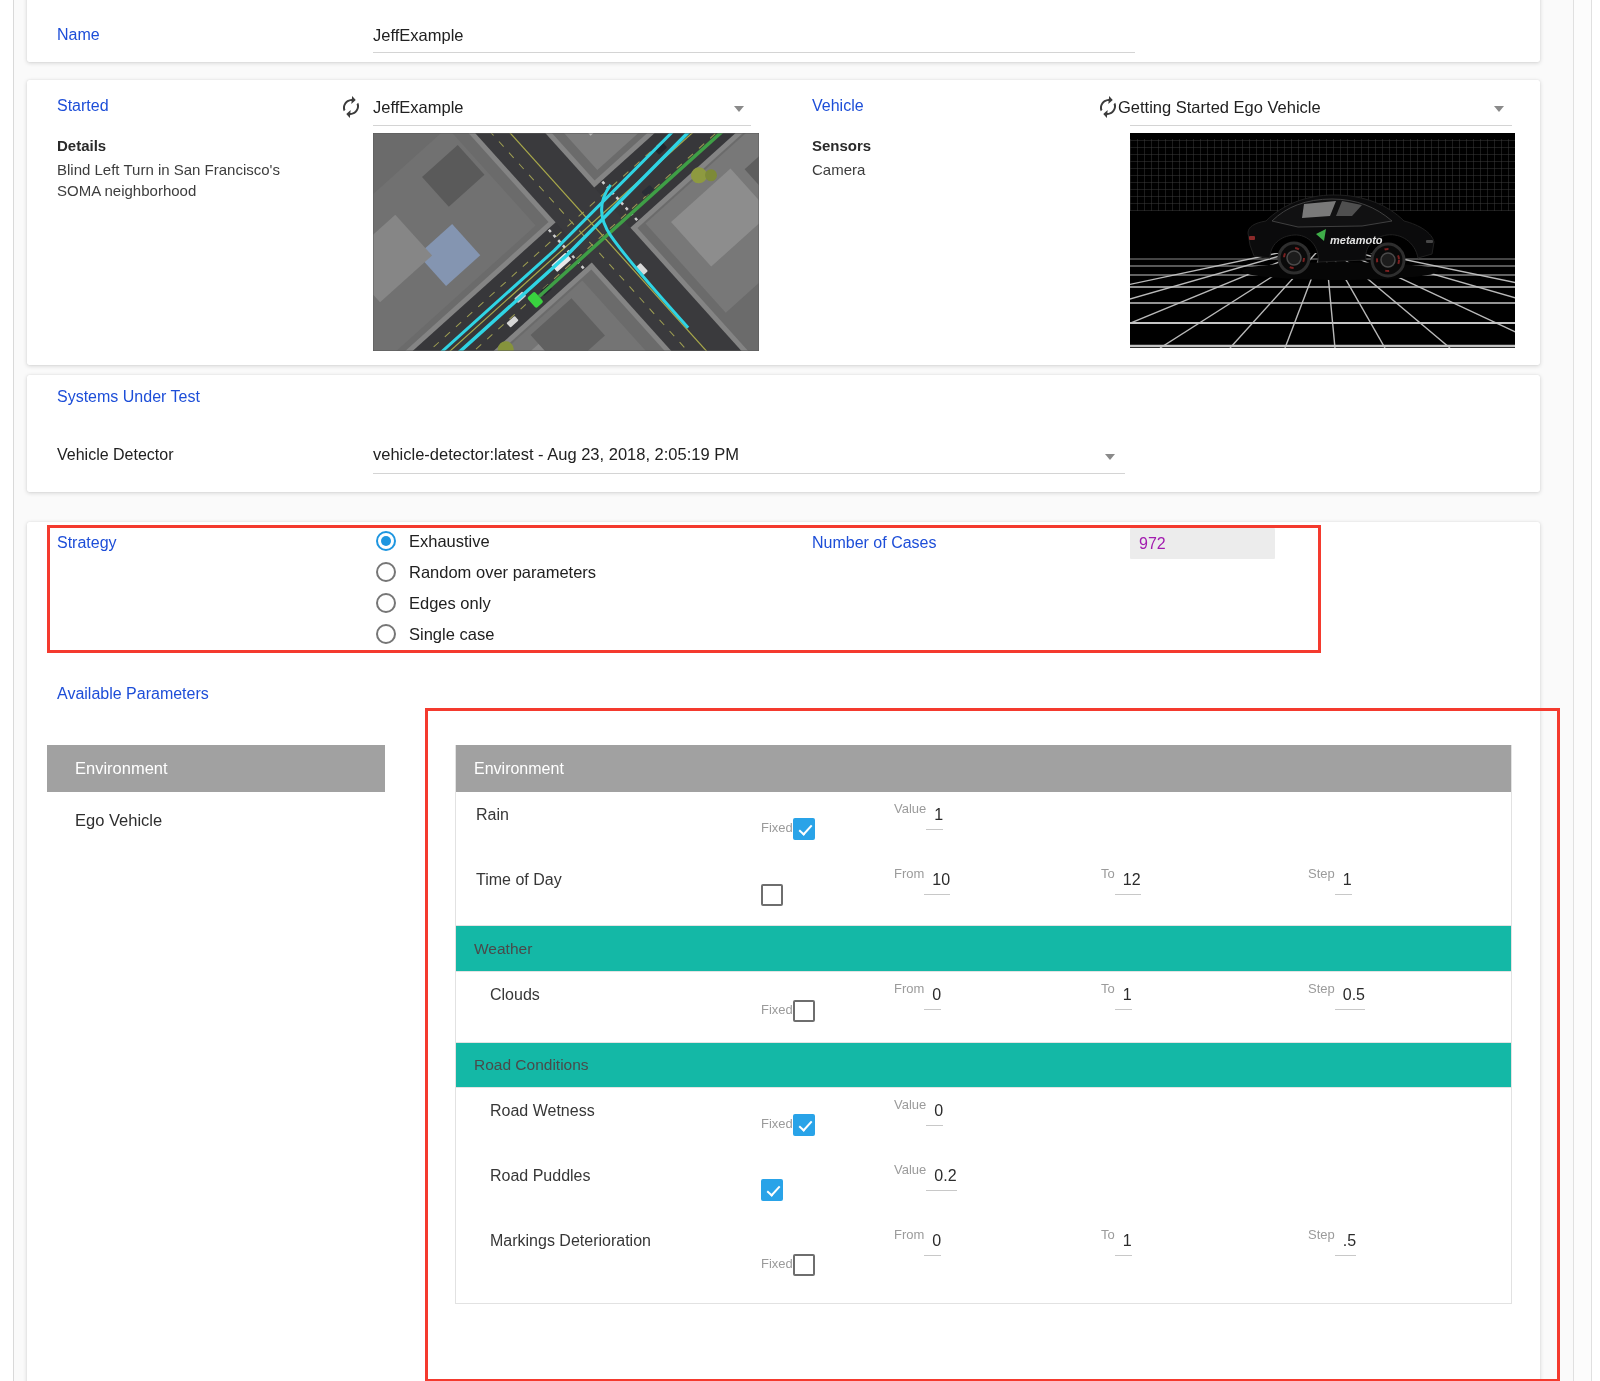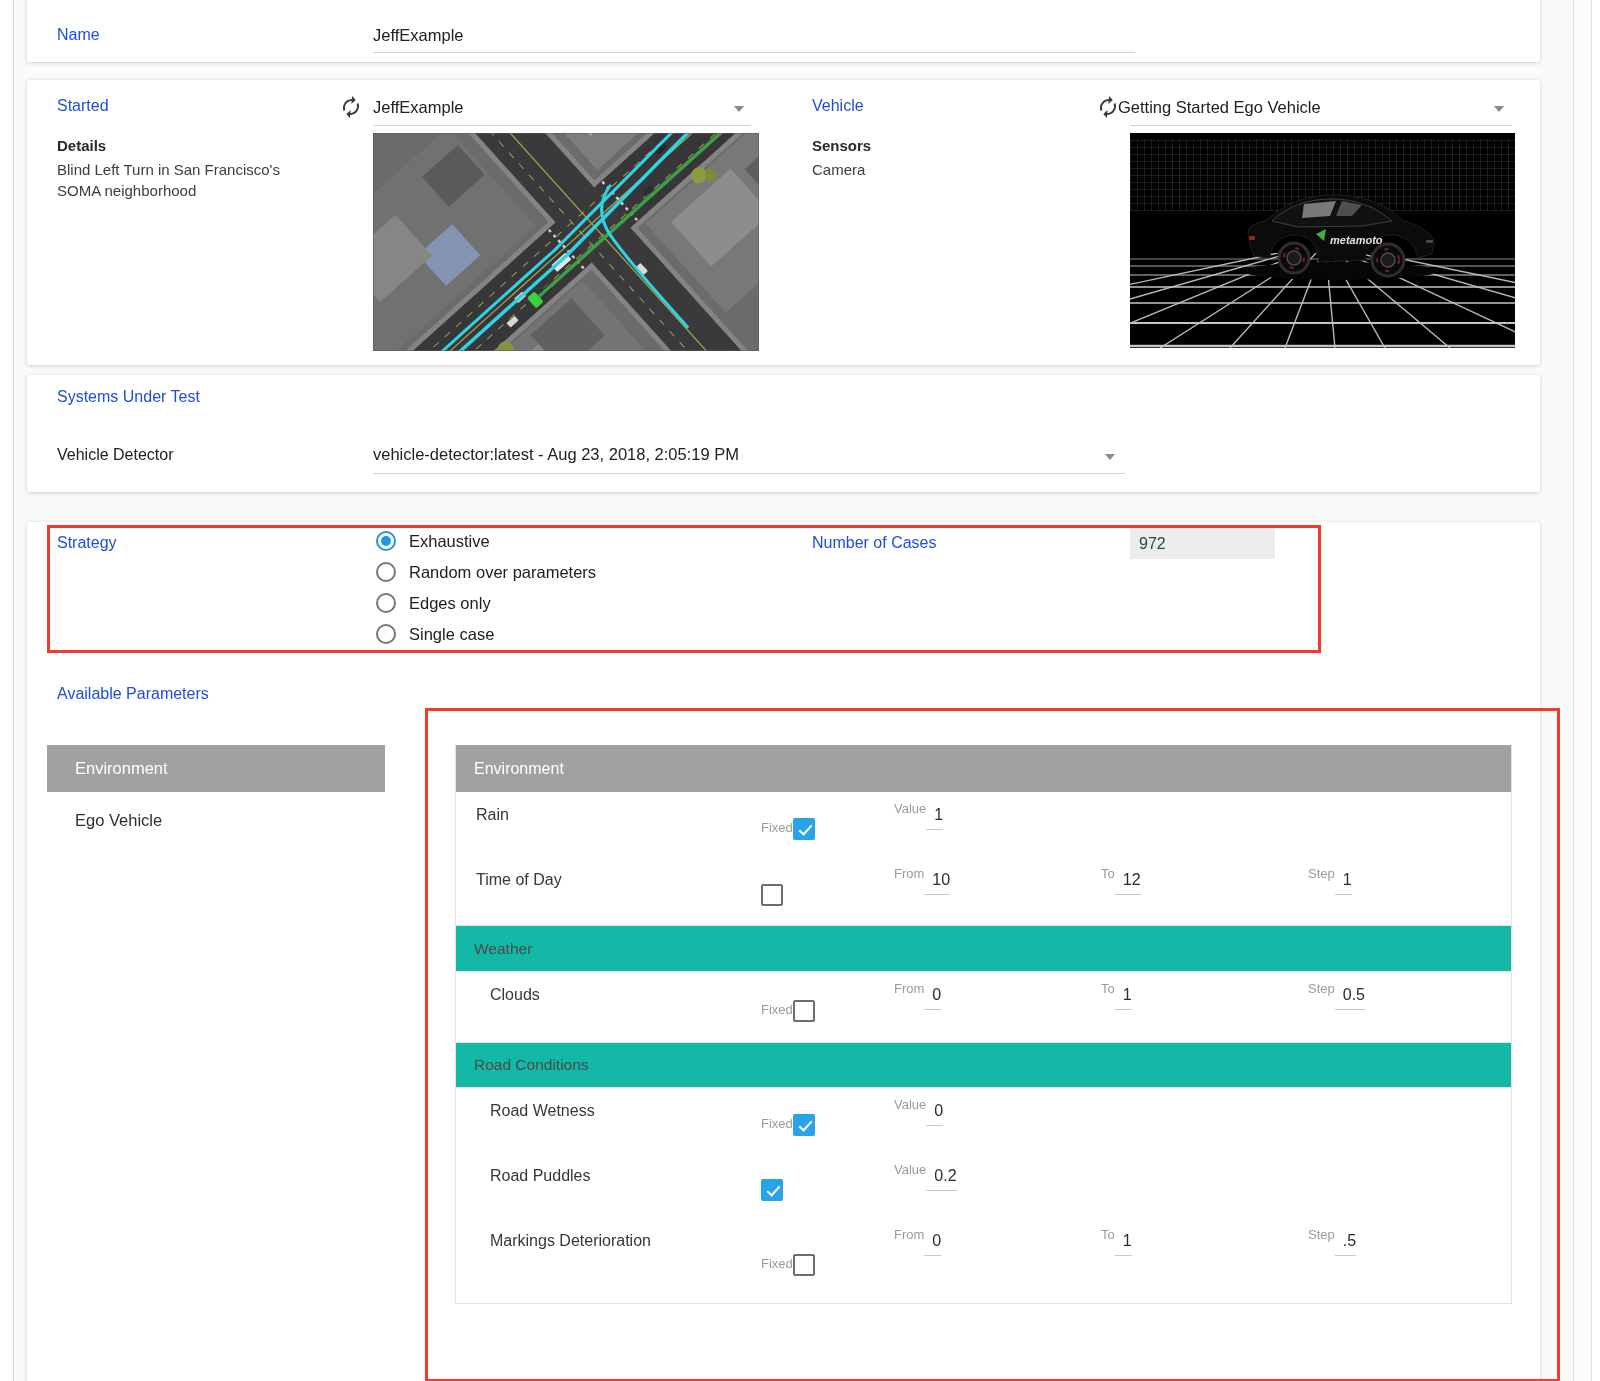--- a/index.html
+++ b/index.html
@@ -31,21 +31,21 @@
   
   .cb { width:22px; height:22px; border:2px solid #6e6e6e; border-radius:2px; background:#fff; position:relative; }
   .cb.on { background:#29a3e8; border-color:#29a3e8; }
   .cb.on::after { content:''; position:absolute; left:7px; top:2px; width:5px; height:11px; border:solid #fff; border-width:0 2.5px 2.5px 0; transform:rotate(42deg); }
 
   
   .annot { position:absolute; border:3px solid #f43a2e; pointer-events:none; }
 
   
   .noc-box { position:absolute; width:145px; height:31px; background:#ececec; border-radius:1px;
-             font-size:16px; color:#14532d; line-height:31px; padding-left:9px; }
+             font-size:16px; color:#a21caf; line-height:31px; padding-left:9px; }
 
   
   .cat-item { position:absolute; left:20px; width:338px; display:flex; align-items:center; padding-left:28px; font-size:16.5px; color:#2e2e2e; cursor:pointer; }
   .cat-item.sel { background:#a1a1a1; color:#ffffff; }
 
   
   .ptable { position:absolute; left:428px; top:223px; width:1057px; border:1px solid #e2e2e2; border-top:none; background:#fff; }
   .t-head { height:47px; background:#a1a1a1; color:#fff; font-size:16px; display:flex; align-items:center; padding-left:18px; }
   .t-sub  { background:#14b8a6; border-top:1px solid #e3e3e3; border-bottom:1px solid #e3e3e3; display:flex; align-items:center; padding-left:18px; font-size:15.5px; color:#4a4a4a; }
   .t-row  { display:flex; padding-top:8px; }

